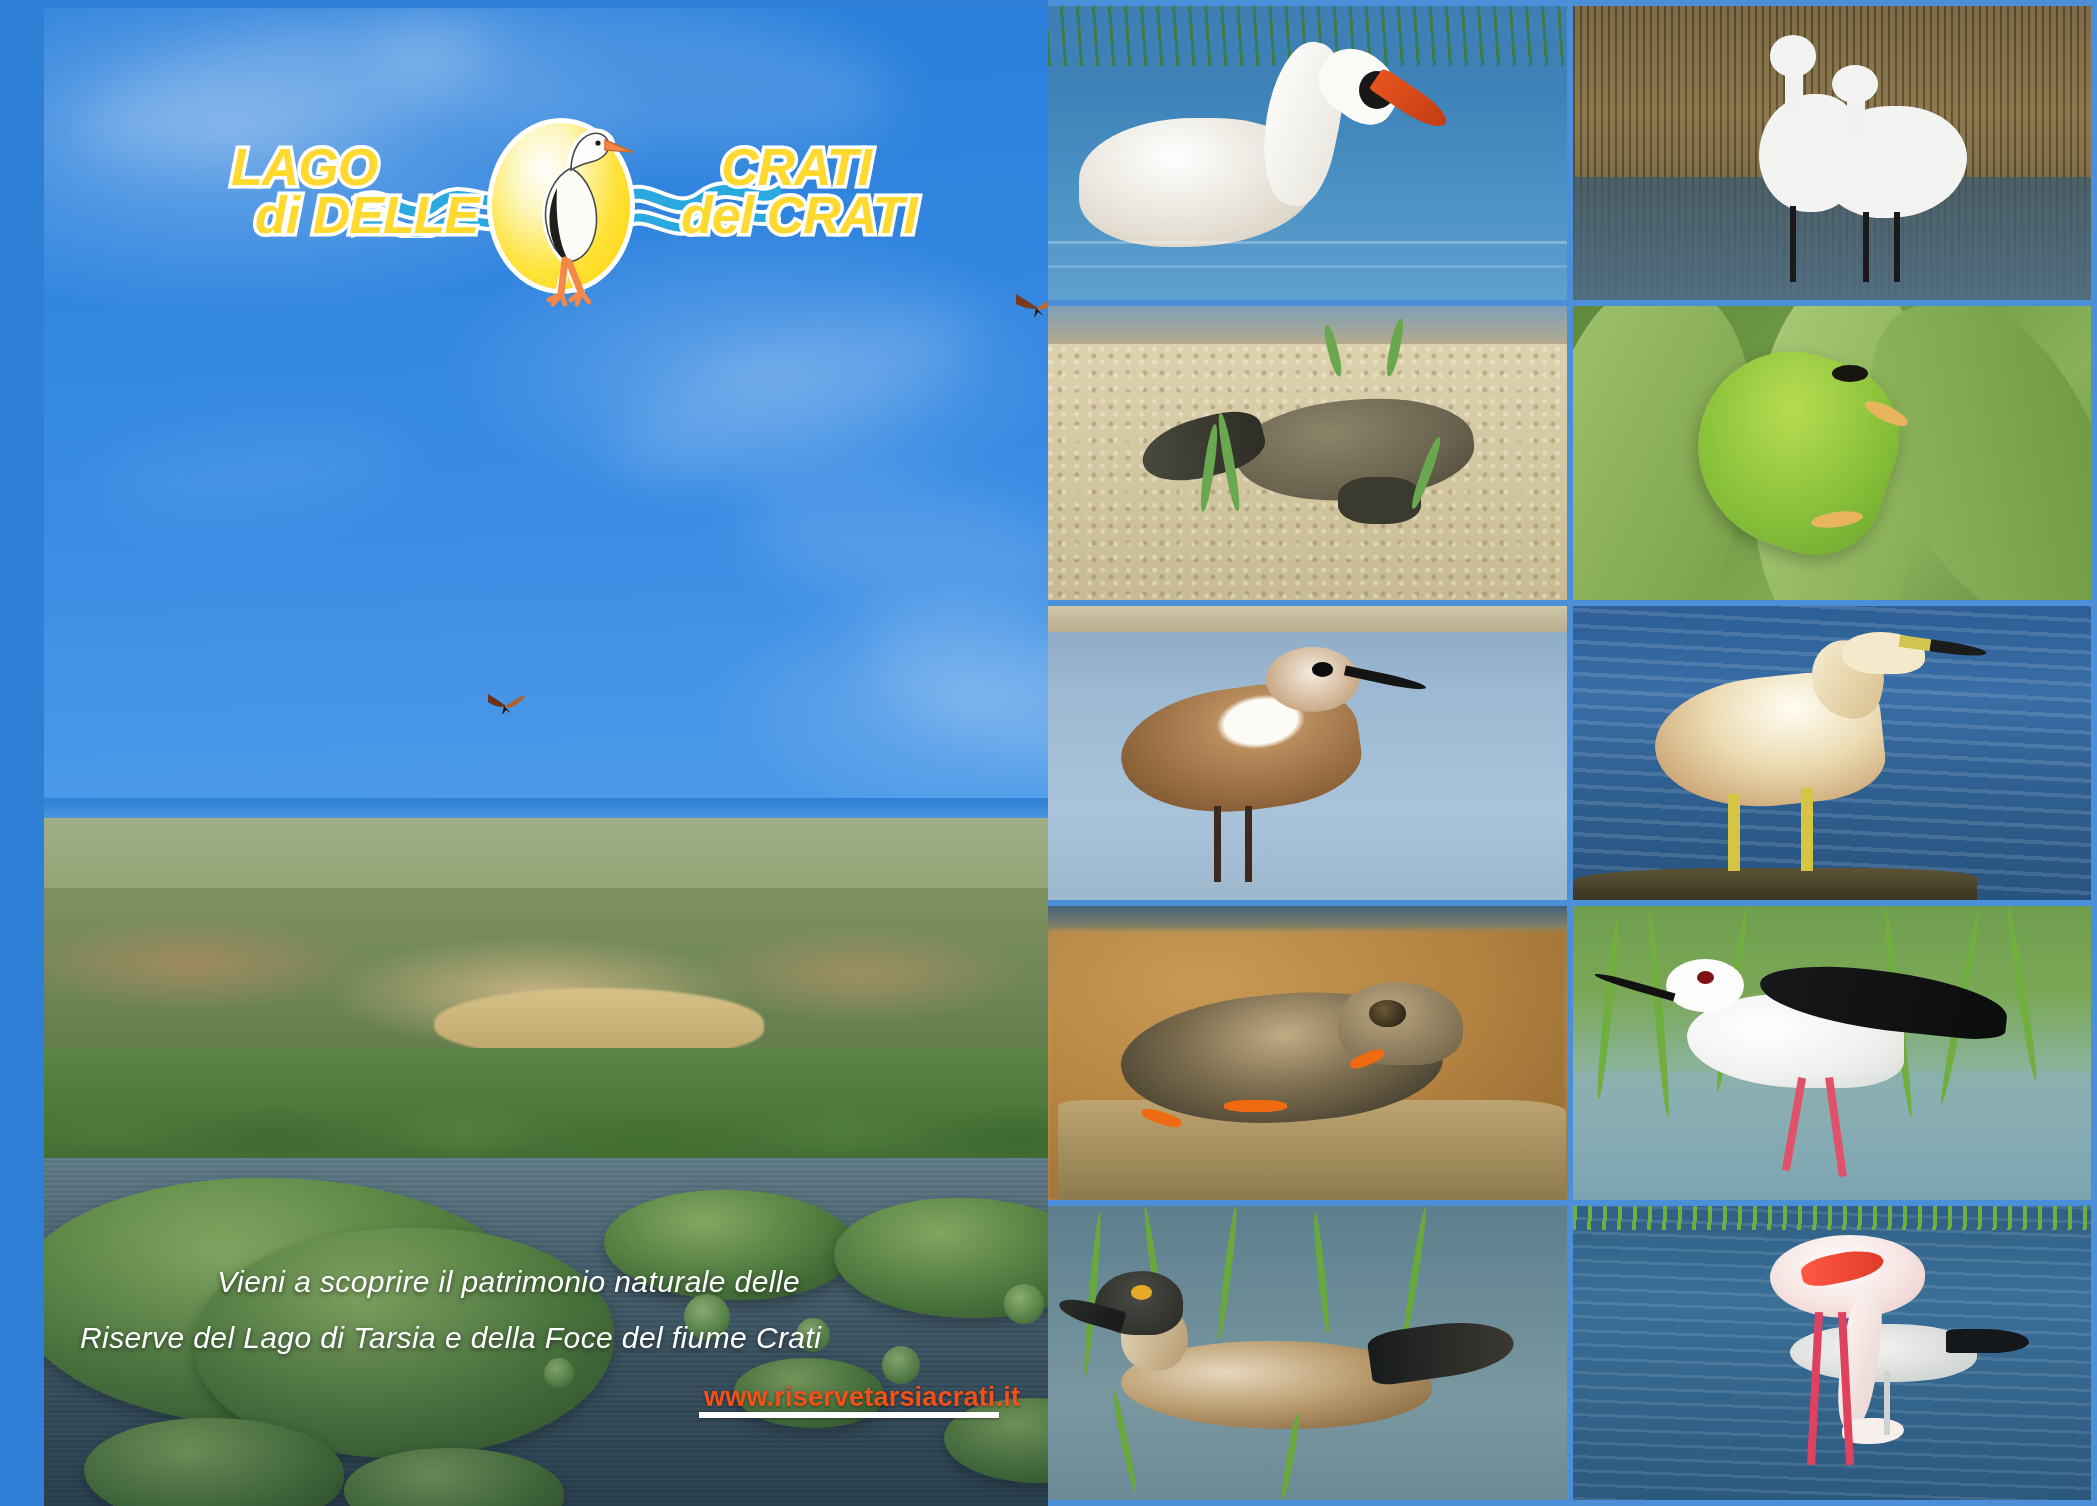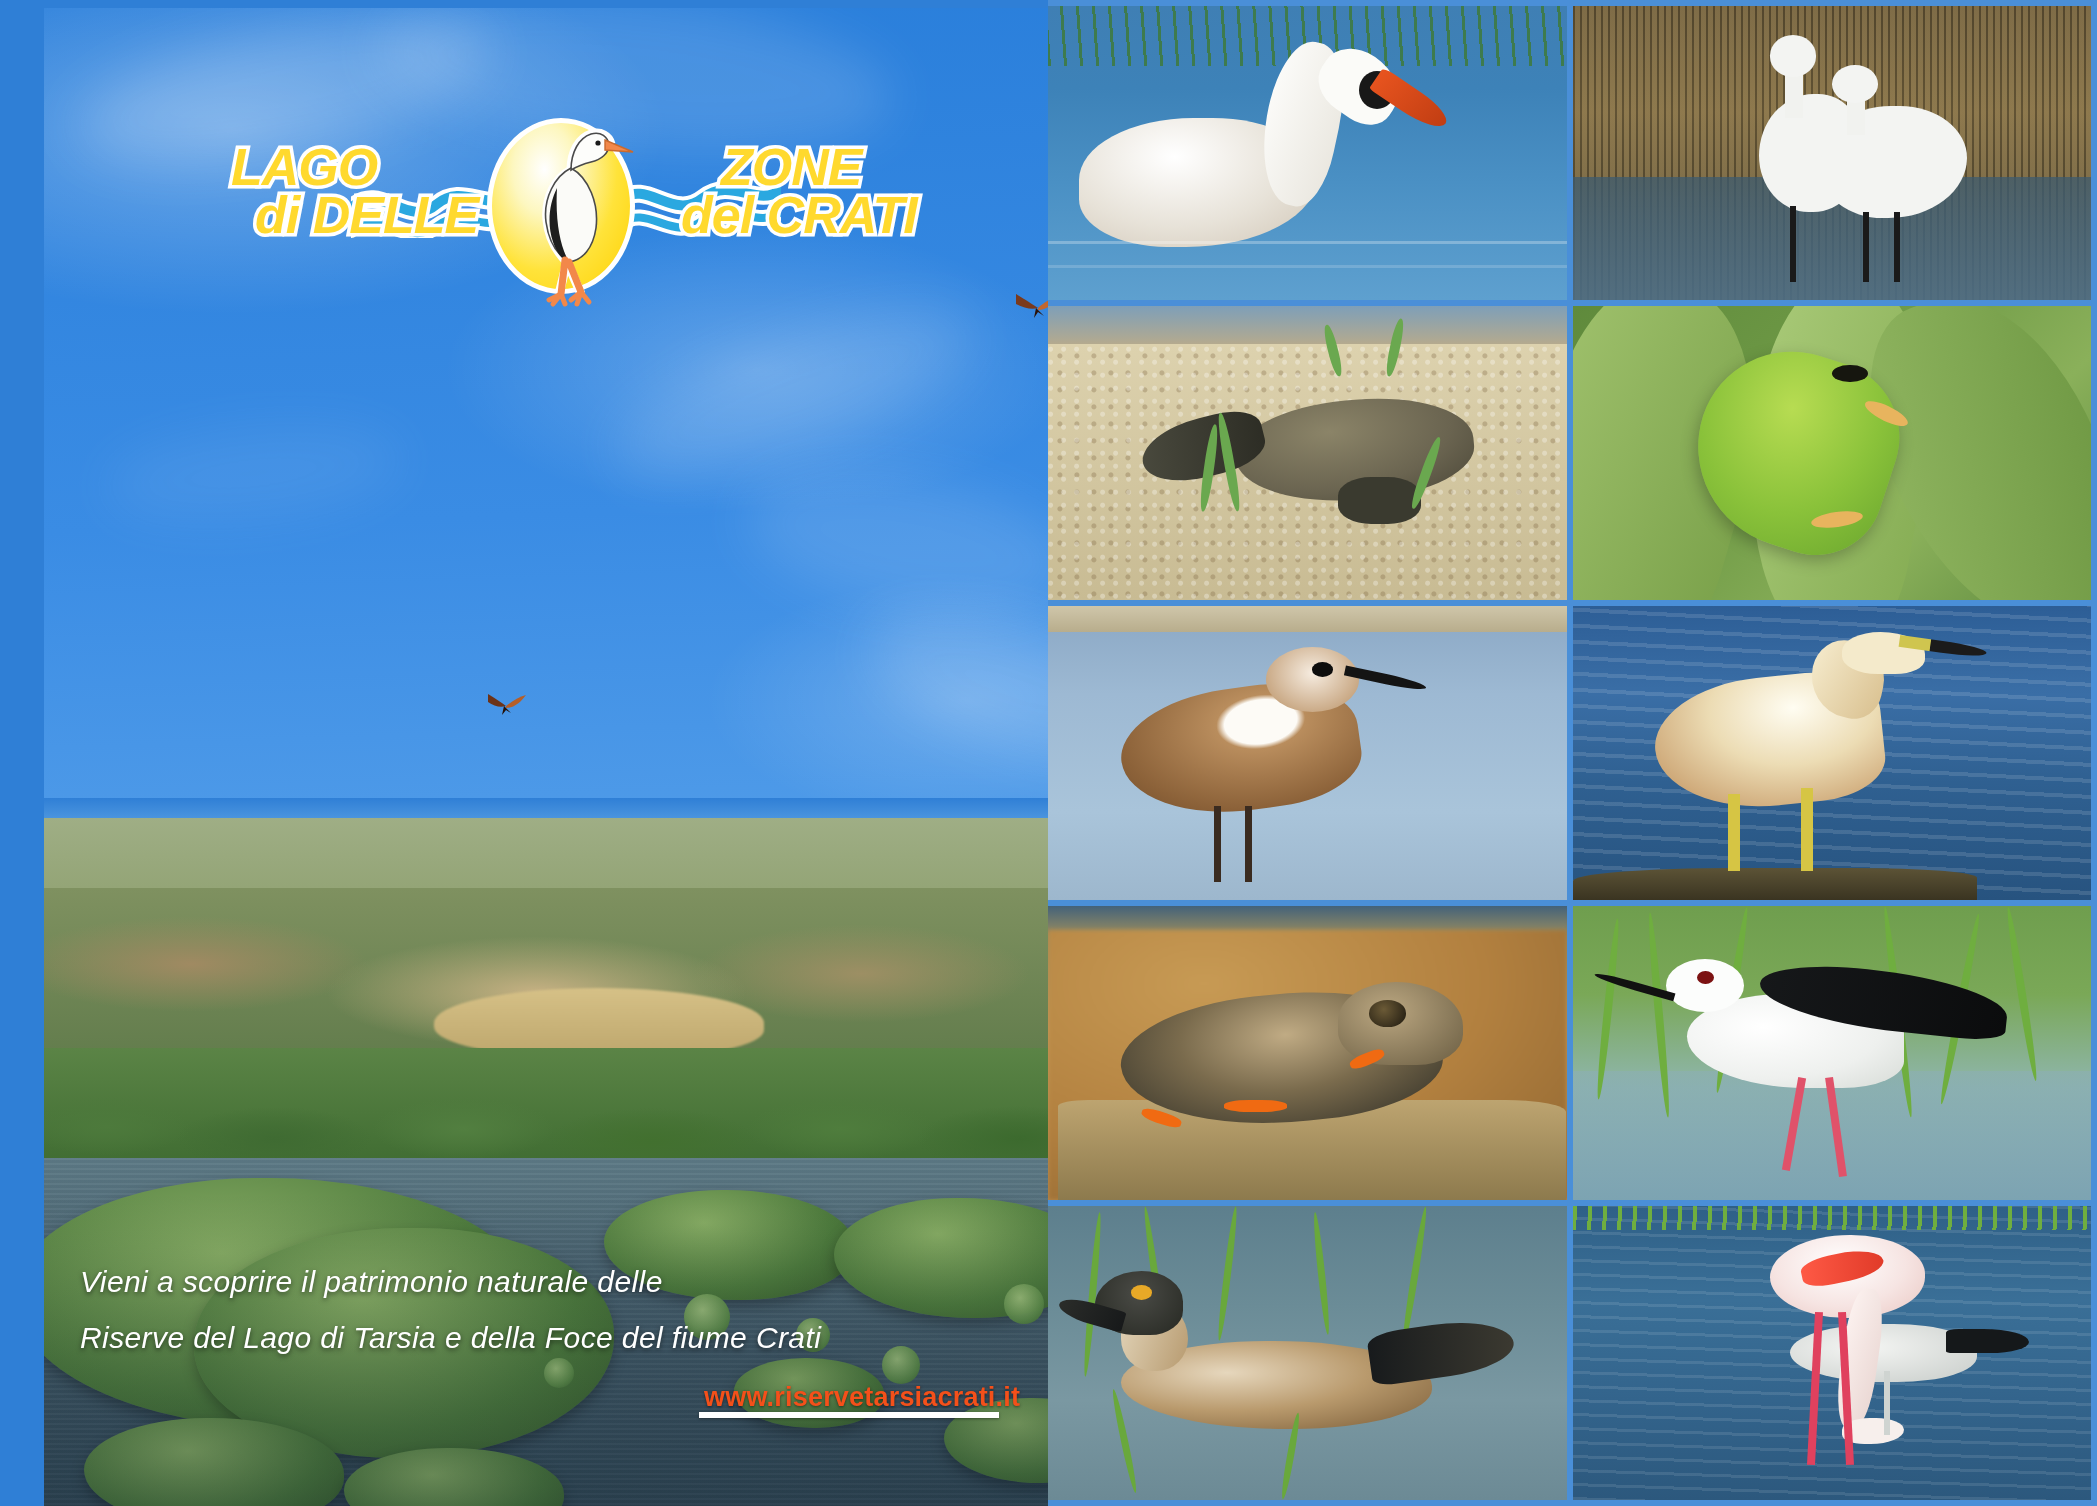--- a/index.html
+++ b/index.html
@@ -173,21 +173,21 @@
     pointer-events:none;
   }
 
   
   .blurb {
     position:absolute; left:36px; top:1246px; width:720px;
     color:#ffffff; font-size:30px; line-height:1.86;
     font-style:italic; letter-spacing:.4px;
     text-shadow:0 2px 5px rgba(0,0,0,.55);
   }
-  .blurb div { white-space:nowrap; }
+  .blurb div { white-space:nowrap;text-align:right; }
   .site {
     position:absolute; left:660px; top:1374px;
     color:#f4501a; font-weight:bold; font-size:27px;
     letter-spacing:.2px;
     text-shadow:0 1px 3px rgba(0,0,0,.5);
   }
   .site-rule {
     position:absolute; left:655px; top:1404px; width:300px; height:6px;
     background:#ffffff; box-shadow:0 1px 3px rgba(0,0,0,.4);
   }
@@ -412,21 +412,21 @@
           <path d="M108,28 L136,40 L108,38 Z" fill="#f2884a" stroke="#c96a2e" stroke-width="1.4"></path>
           <circle cx="101" cy="31" r="2.6" fill="#1a1a1a"></circle>
           <path d="M68,148 L64,182 M72,150 L84,180" stroke="#f2884a" stroke-width="7" stroke-linecap="round" fill="none"></path>
           <path d="M64,182 L52,188 M64,182 L56,192 M64,182 L68,192" stroke="#f2884a" stroke-width="5" stroke-linecap="round" fill="none"></path>
           <path d="M84,180 L74,188 M84,180 L80,192 M84,180 L92,190" stroke="#f2884a" stroke-width="5" stroke-linecap="round" fill="none"></path>
         </svg>
       </div>
 
       <div class="logo-text lt-lago">LAGO</div>
       <div class="logo-text lt-tarsia">di DELLE</div>
-      <div class="logo-text lt-foce">ZONE</div>
+      <div class="logo-text lt-foce">CRATI</div>
       <div class="logo-text lt-crati">del CRATI</div>
     </div>
 
 
     <div class="silo" style="left:970px; top:282px;">
       <svg width="48" height="30" viewBox="0 0 48 30">
         <path d="M2,4 C12,10 18,14 24,18 C18,20 10,18 2,14 Z" fill="#7a3a1c"></path>
         <path d="M24,18 C30,12 38,8 46,6 C40,14 32,20 24,20 Z" fill="#c2672e"></path>
         <path d="M22,18 L30,26 L24,22 L20,28 Z" fill="#2a1208"></path>
       </svg>

